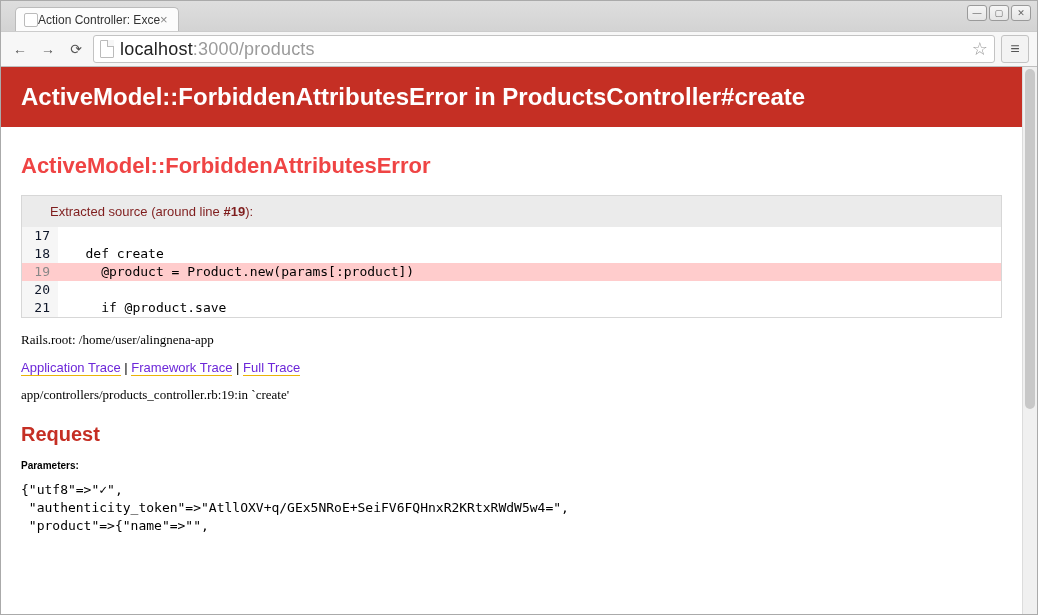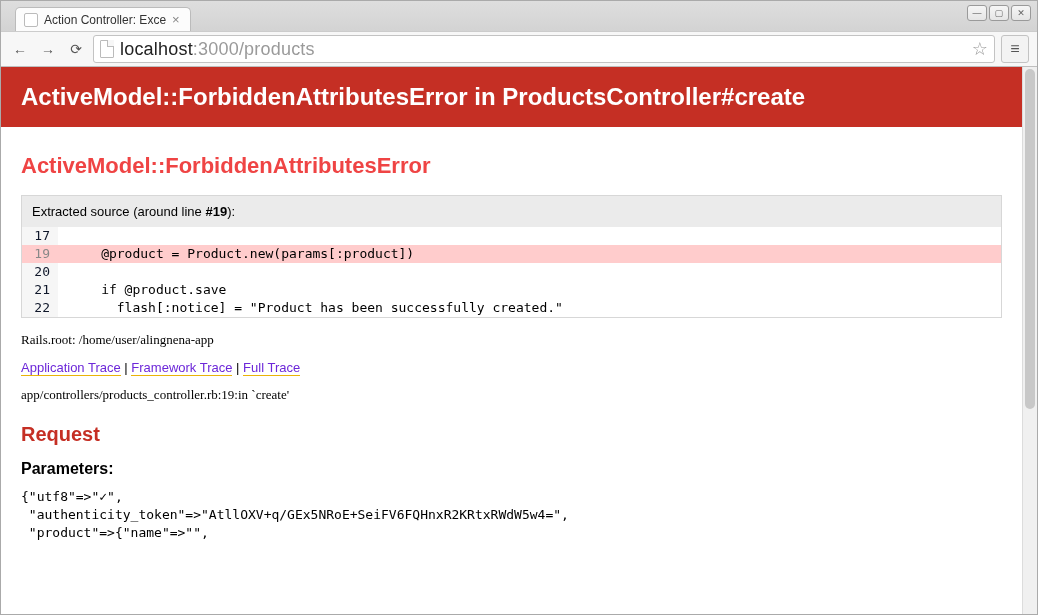--- a/index.html
+++ b/index.html
@@ -22,21 +22,21 @@
     background: linear-gradient(#f6f6f6,#e5e5e5);
     border-radius: 3px; display:flex;align-items:center;justify-content:center;
     font-size: 9px; color:#666;
   }
 
   .tabstrip {
     height: 30px; display:flex; align-items:flex-end; padding: 3px 0 0 14px;
     background: linear-gradient(#dedede,#d3d3d3);
   }
   .tab {
-    display:flex; align-items:center; gap:6px;
+    display:flex; align-items:center; 
     height: 24px; padding: 0 10px 0 8px;
     background: #fcfcfc; border: 1px solid #bbb; border-bottom: none;
     border-top-left-radius: 5px; border-top-right-radius: 5px;
     font-size: 12px; color:#333; max-width: 190px;
   }
   .tab .favicon { width:14px;height:14px;border:1px solid #bbb;border-radius:2px;background:#fff;font-size:9px;display:flex;align-items:center;justify-content:center; }
   .tab .title { white-space:nowrap; overflow:hidden; text-overflow:clip; flex:1; }
   .tab .x { color:#888; font-size:13px; }
 
   .toolbar {
@@ -60,36 +60,36 @@
   .scrollbar { position:absolute; top:0; right:0; width:15px; height:100%; background:#f0f0f0; border-left:1px solid #dcdcdc; }
   .scrollbar .thumb { position:absolute; left:2px; right:2px; top:2px; height:340px; background:#c8c8c8; border-radius:6px; }
 
   .err-header {
     background:#c52f24; color:#fff; padding:16px 20px; font-size:24px; font-weight:bold;
   }
   .content { padding: 14px 20px 0 20px; }
   h2.subhead { color:#ef4444; font-size:22px; font-weight:bold; margin: 12px 0 16px; }
 
   .src-panel { border:1px solid #d7d7d7; }
-  .src-title { background:#ebebeb; padding:8px 10px; font-size:13px; color:#000000; }
+  .src-title { background:#ebebeb; padding:8px 28px; font-size:13px; color:#7f1d1d; }
   .src-body { background:#fff; }
   .code-row { display:flex; font-family:"DejaVu Sans Mono","Courier New",monospace; font-size:13px; line-height:18px; }
   .ln { width:36px; text-align:right; padding-right:8px; color:#0f172a; background:#f6f6f6; }
   .cl { flex:1; white-space:pre; padding-left:4px; }
   .code-row.hl .cl { background:#ffcccc; }
   .code-row.hl .ln { background:#ffcccc; color:#888; }
 
   .mono { font-family:Liberation Serif, serif; font-size:13px; }
   .railsroot { margin: 14px 0 12px; }
   .trace-links { margin-bottom: 12px; font-size:13px; }
   .trace-links a { color:#6d28d9; border-bottom:1px solid #eab308; text-decoration:none; }
   .trace-line { margin-bottom: 14px; }
 
   h3.request { color:#c52f24; font-size:20px; font-weight:bold; margin: 20px 0 14px; }
-  .params-label { font-weight:bold; margin-bottom:10px; font-size:16px; }
+  .params-label { font-weight:bold; margin-bottom:10px; font-size:10px; }
   .params-dump { font-family:"DejaVu Sans Mono","Courier New",monospace; font-size:13px; line-height:18px; white-space:pre; }
 </style>
 </head>
 <body>
 
 <div class="window">
 
   <div class="window-controls">
     <div class="wc">—</div>
     <div class="wc">▢</div>
@@ -138,35 +138,35 @@
 
         <div class="src-panel">
           <div class="src-title">
             <span>Extracted source (around line </span><b>#19</b><span>):</span>
           </div>
           <div class="src-body" id="code-body">
               <div class="code-row">
                 <div class="ln">17</div>
                 <div class="cl"></div>
               </div>
+              <div class="code-row">
+                <div class="ln">18</div>
+                <div class="cl">   def create</div>
+              </div>
               <div class="code-row hl">
                 <div class="ln">19</div>
                 <div class="cl">     @product = Product.new(params[:product])</div>
               </div>
               <div class="code-row">
                 <div class="ln">20</div>
                 <div class="cl"></div>
               </div>
               <div class="code-row">
                 <div class="ln">21</div>
                 <div class="cl">     if @product.save</div>
-              </div>
-              <div class="code-row">
-                <div class="ln">22</div>
-                <div class="cl">       flash[:notice] = "Product has been successfully created."</div>
               </div>
             </div>
         </div>
 
         <div class="mono railsroot">Rails.root: /home/user/alingnena-app</div>
 
         <div class="trace-links">
           <a href="#">Application Trace</a><span> | </span><a href="#">Framework Trace</a><span> | </span><a href="#">Full Trace</a>
         </div>
 

